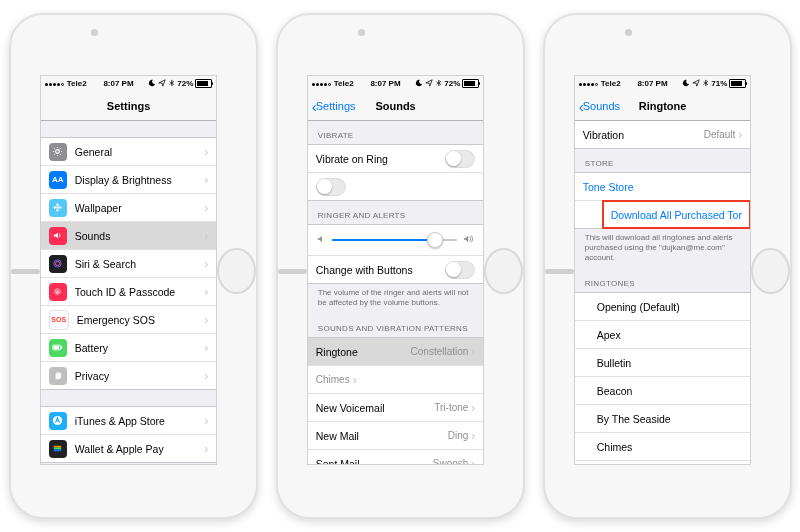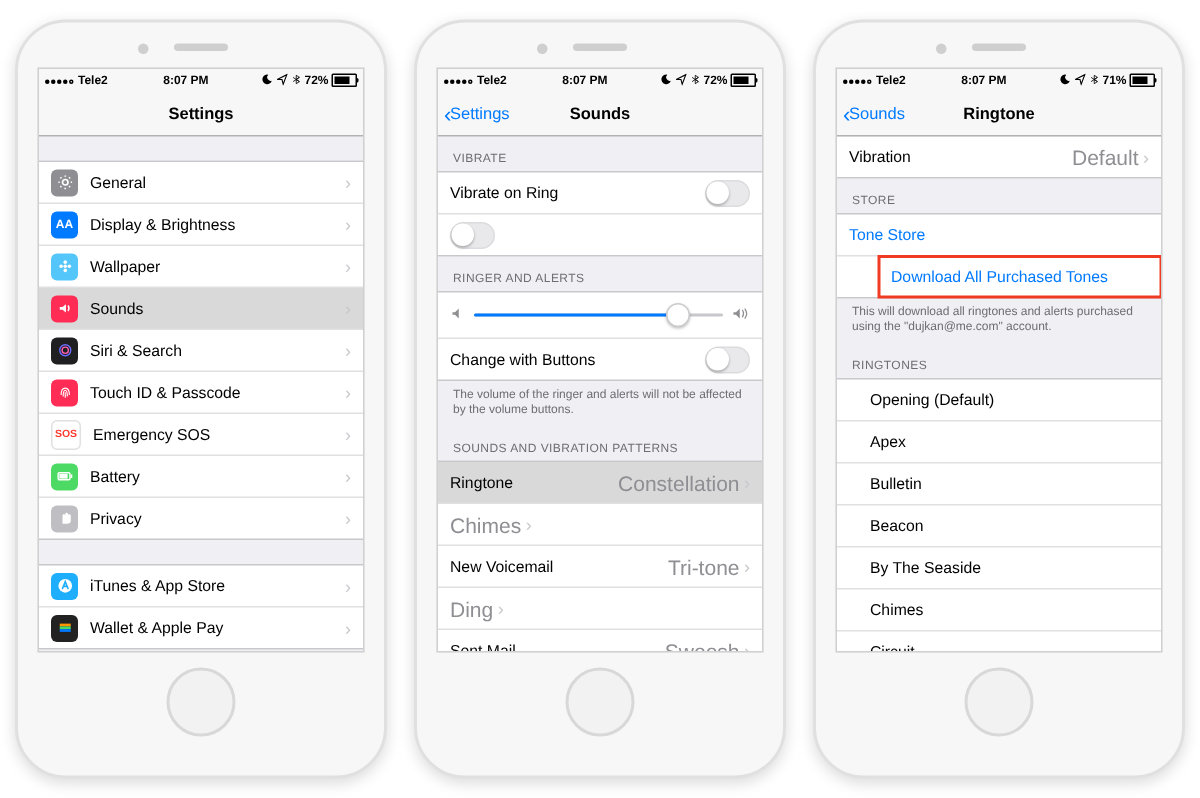--- a/index.html
+++ b/index.html
@@ -19,21 +19,21 @@
   }
   .phone {
     width: 245px;
     height: 502px;
     background: #f7f7f7;
     border: 2px solid #e0e0e0;
     border-radius: 34px;
     box-shadow: 0 3px 10px rgba(0,0,0,0.15);
     position: relative;
     display: flex;
-    flex-direction: column;
+    flex-direction: row;
     align-items: center;
   }
   .speaker {
     width: 36px;
     height: 5px;
     background: #cfcfcf;
     border-radius: 4px;
     margin-top: 14px;
     margin-bottom: 3px;
   }
@@ -114,21 +114,21 @@
   .group{
     background:#fff;border-top:0.5px solid #c8c7cc;border-bottom:0.5px solid #c8c7cc;
   }
   .row{
     display:flex;align-items:center;height:27px;padding:0 8px;border-bottom:0.5px solid #e0e0e2;position:relative;
   }
   .row:last-child{border-bottom:none;}
   .row.selected{background:#d9d9d9;}
   .row .label{flex:1;font-size:10.5px;color:#000;white-space:nowrap;overflow:hidden;}
   .row .label.link{color:#007aff;}
-  .row .detail{font-size:14px;color:#8e8e93;margin-right:3px;}
+  .row .detail{font-size:10px;color:#8e8e93;margin-right:3px;}
   .row .chevron{color:#c7c7cc;font-size:12px;}
   .row.slider{height:30px;}
   .row.indent{padding-left:22px;}
   .row.highlight{outline:2px solid #f03a24;outline-offset:-1px;z-index:2;margin-left:28px;}
   .icon{
     width:18px;height:18px;border-radius:4px;margin-right:8px;display:flex;align-items:center;justify-content:center;flex-shrink:0;
   }
   .icon svg{width:11px;height:11px;}
   .toggle{
     width:28px;height:16px;border-radius:9px;background:#e9e9eb;border:0.5px solid #dcdcde;position:relative;flex-shrink:0;
@@ -392,20 +392,21 @@
             <div class="row">
               <span class="detail">Chimes</span>
               <span class="chevron">›</span>
             </div>
             <div class="row">
               <span class="label">New Voicemail</span>
               <span class="detail">Tri-tone</span>
               <span class="chevron">›</span>
             </div>
             <div class="row">
+              <span class="label">New Mail</span>
               <span class="detail">Ding</span>
               <span class="chevron">›</span>
             </div>
             <div class="row">
               <span class="label">Sent Mail</span>
               <span class="detail">Swoosh</span>
               <span class="chevron">›</span>
             </div>
           </div>
       </div>

